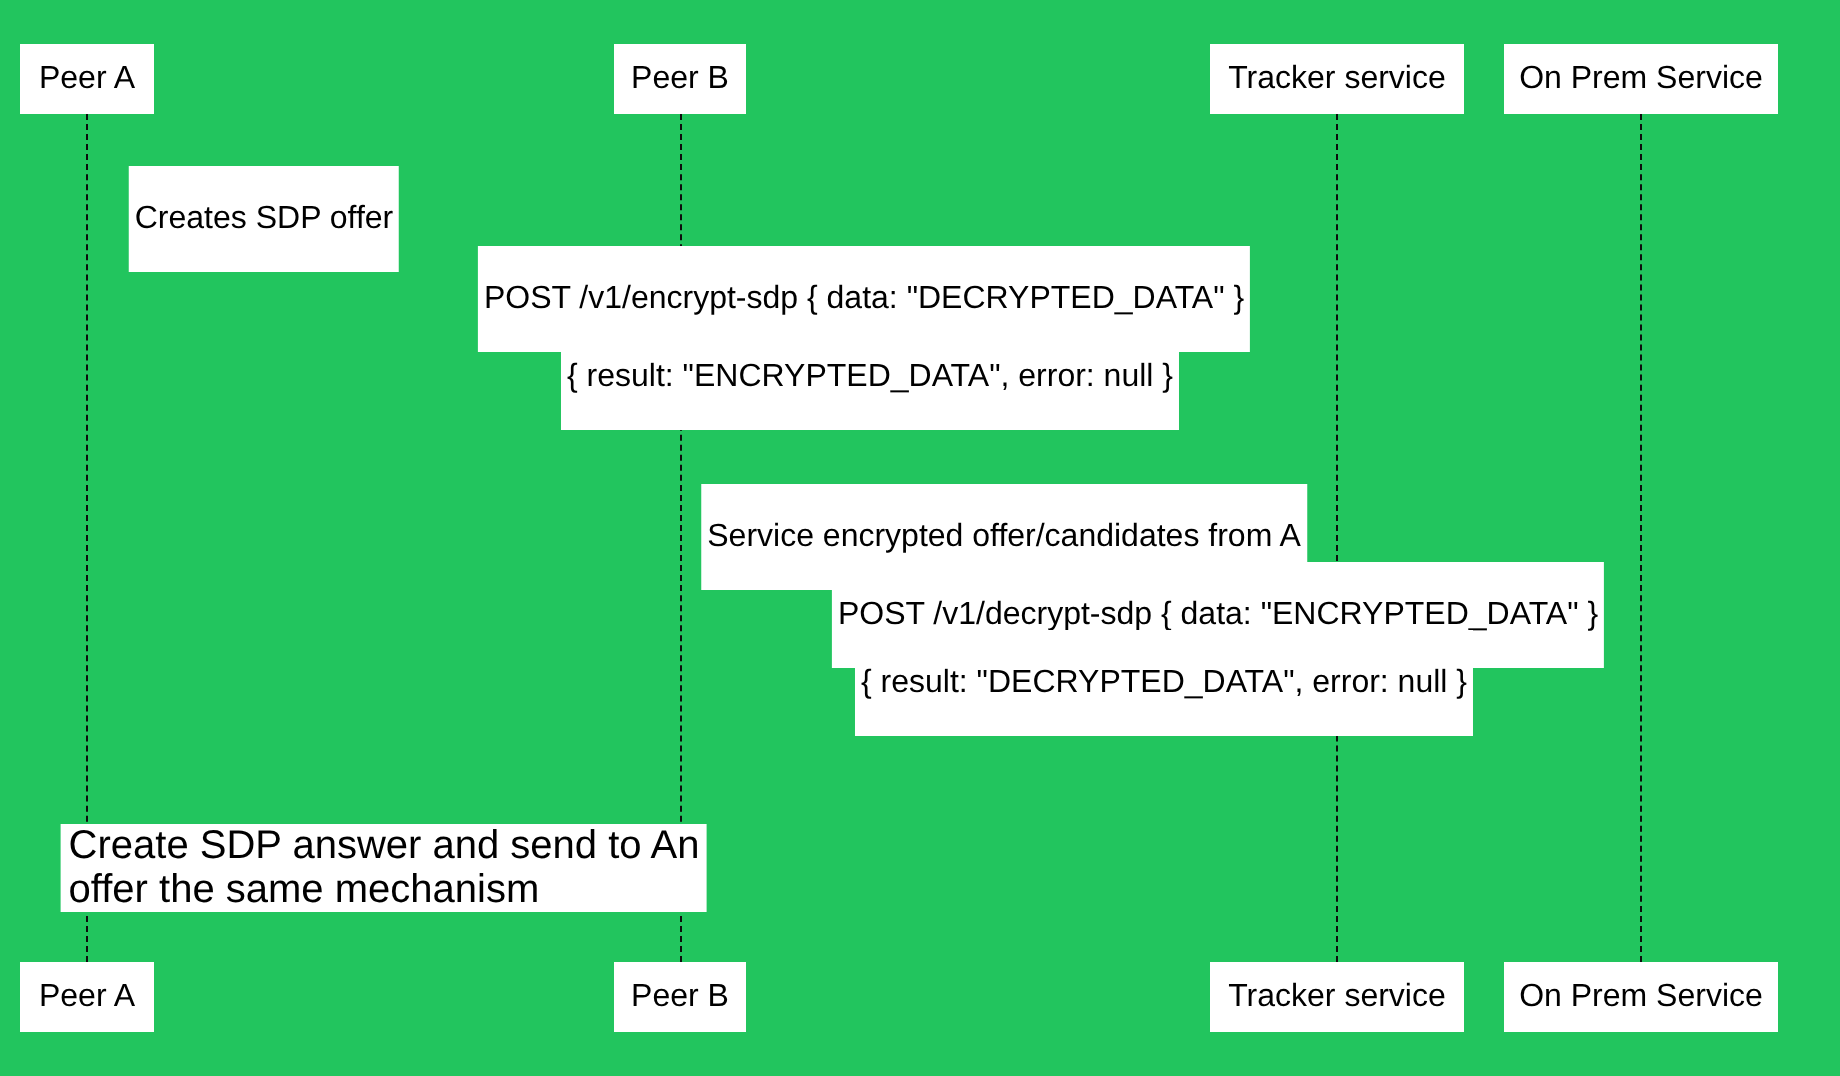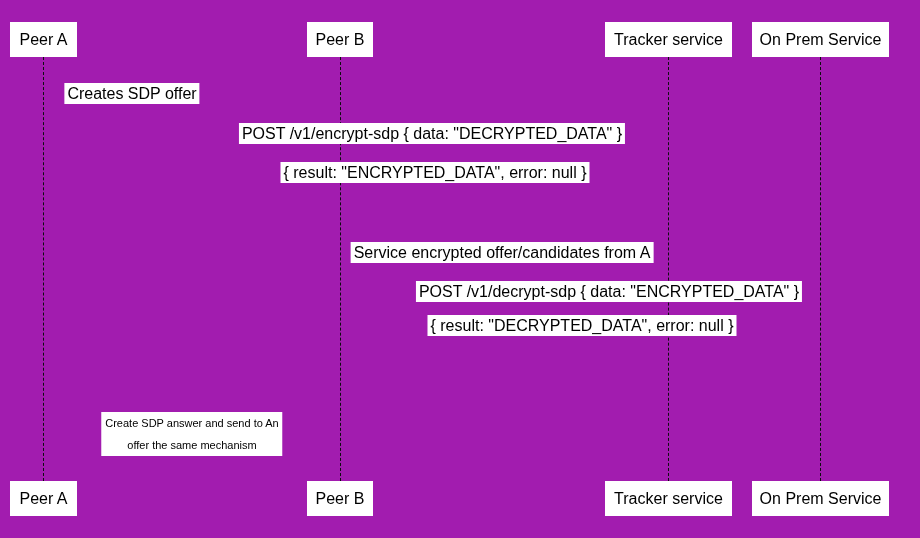--- a/index.html
+++ b/index.html
@@ -4,21 +4,21 @@
 <style>
   html, body {
     margin: 0;
     padding: 0;
     background: #000000;
   }
   .stage {
     position: relative;
     width: 920px;
     height: 538px;
-    background: #a21caf;
+    background: #22c55e;
     overflow: hidden;
     font-family: "Liberation Sans", sans-serif;
   }
   .actor {
     position: absolute;
     height: 35px;
     background: #ffffff;
     color: #000000;
     font-size: 16px;
     display: flex;
@@ -35,32 +35,31 @@
     border-left: 1px dashed #0d0d0d; 
   }
   .msg {
     position: absolute;
     transform: translateX(-50%);
     background: #ffffff;
     color: #000000;
     font-size: 16px;
     line-height: 21px;
     height: 21px;
-    padding: 0 3px;
+    padding: 16px 3px;
     white-space: nowrap;
   }
   .note {
     position: absolute;
     transform: translateX(-50%);
     background: #ffffff;
     color: #000000;
-    font-size: 11px;
+    font-size: 20px;
     line-height: 22px;
     padding: 0 4px;
-    text-align: center;
     white-space: nowrap;
   }
 </style>
 </head>
 <body>
 
 <div class="stage">
 
   <div class="lifeline" style="left:43px"></div>
   <div class="lifeline" style="left:340px"></div>

